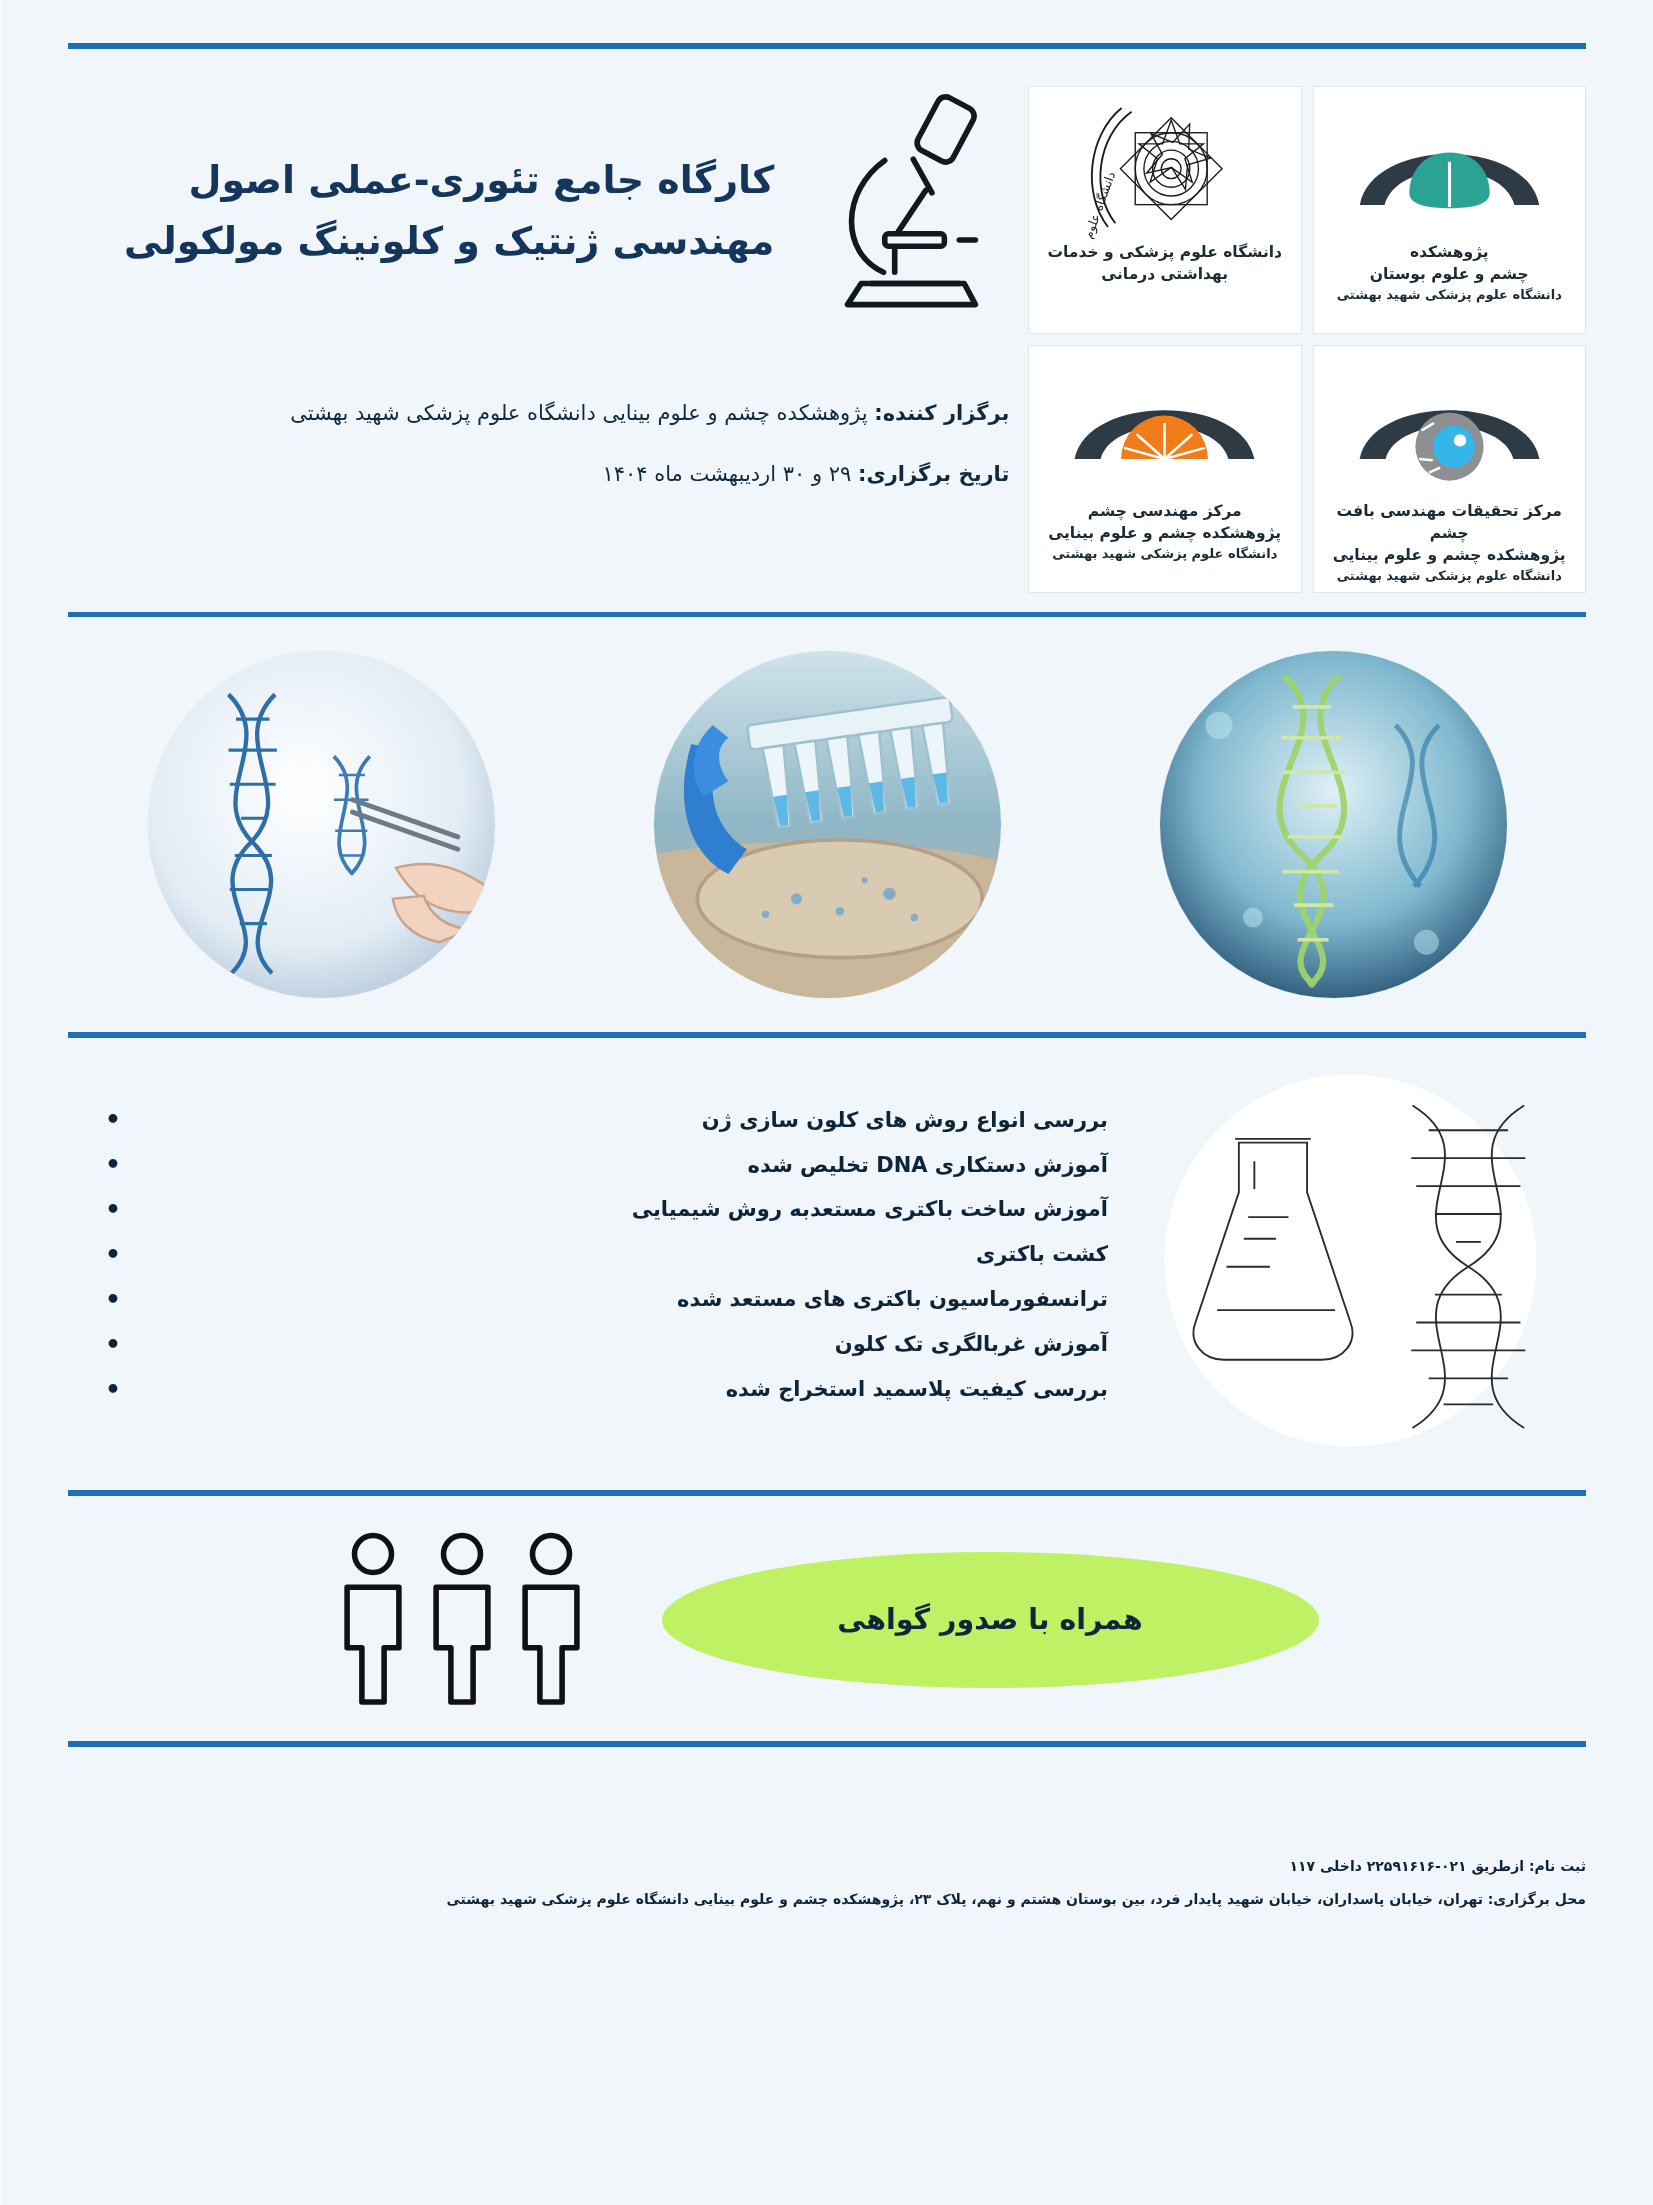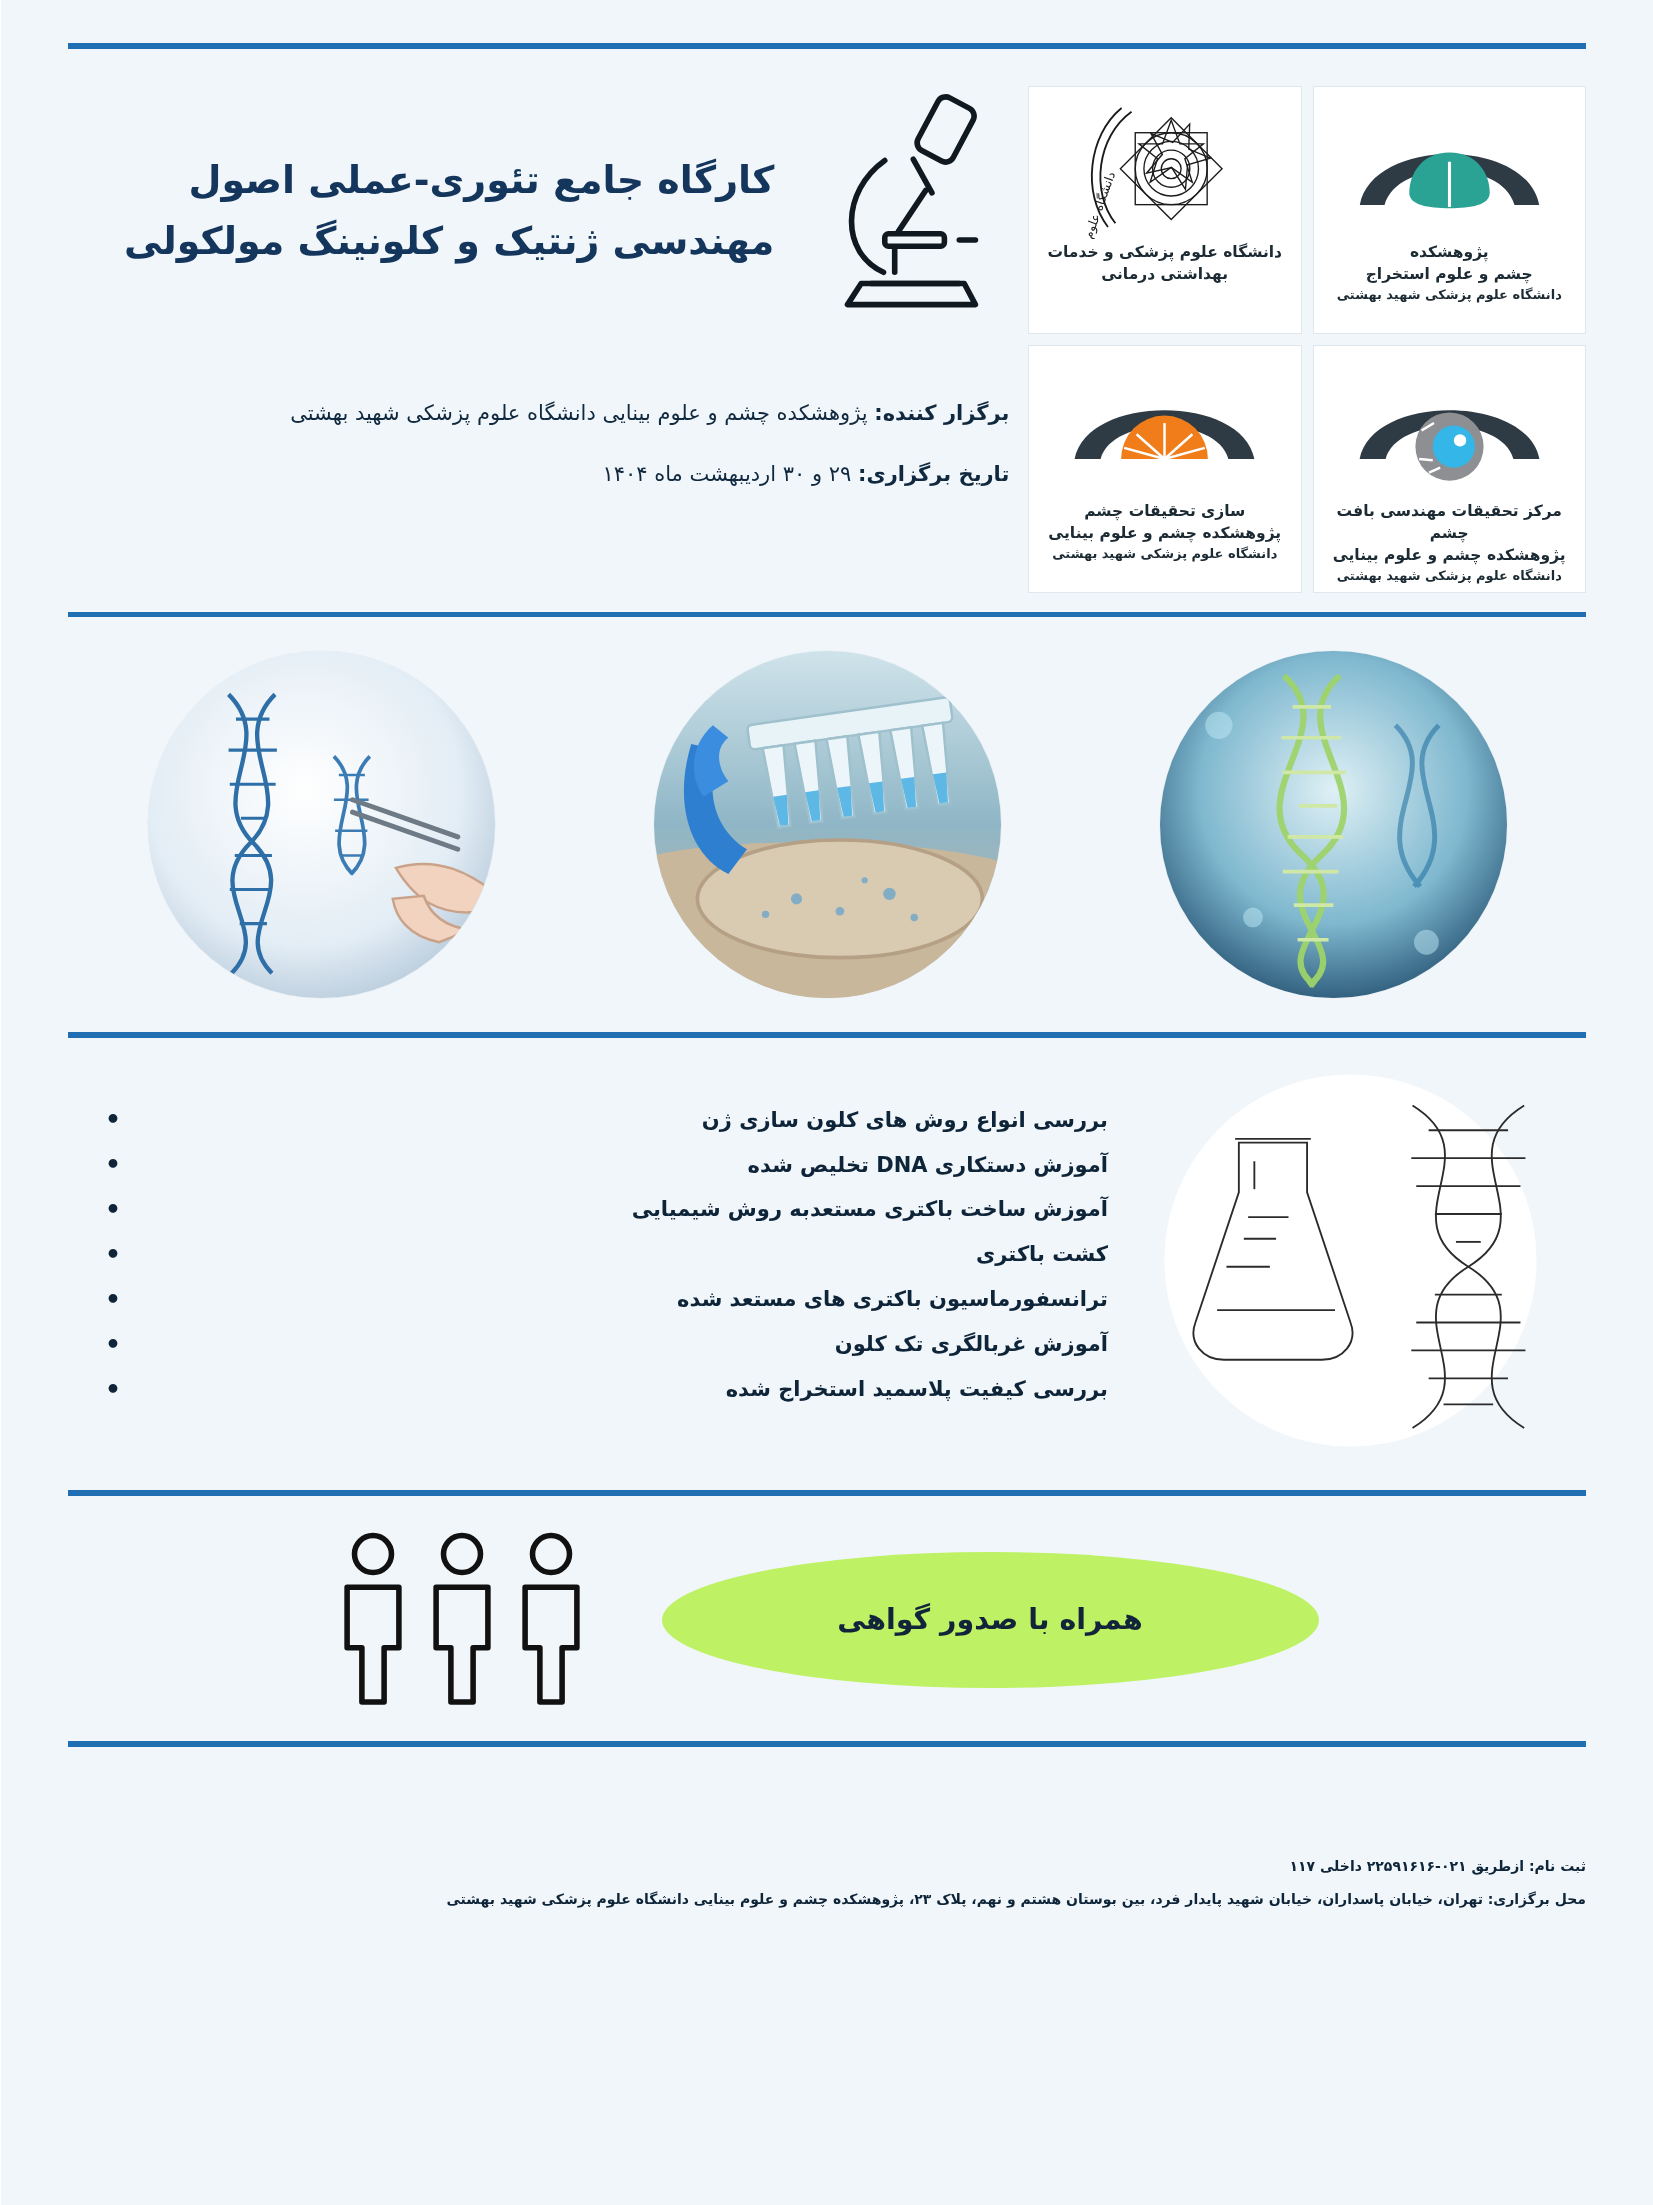--- a/index.html
+++ b/index.html
@@ -204,21 +204,21 @@
       <div class="logo-card">
         <div class="glyph">
           <svg width="205" height="133" viewBox="0 0 330 215">
             <path d="M20 165 C40 55 290 55 310 165 L270 165 C250 90 80 90 60 165 Z" fill="#2f3b44"></path>
             <path d="M165 80 C120 80 100 115 100 145 C100 165 130 170 165 170 C200 170 230 165 230 145 C230 115 210 80 165 80 Z" fill="#2aa395"></path>
             <path d="M165 95 L165 168" stroke="#ffffff" stroke-width="5" fill="none"></path>
           </svg>
         </div>
         <div class="cap">
           <span>پژوهشکده</span><br>
-          <span>چشم و علوم استخراج</span>
+          <span>چشم و علوم بوستان</span>
           <span class="small">دانشگاه علوم پزشکی شهید بهشتی</span>
         </div>
       </div>
 
       <div class="logo-card">
         <div class="glyph">
           <svg width="186" height="140" viewBox="0 0 300 225">
             <g transform="translate(160,112)">
               <g fill="none" stroke="#1b1b1b" stroke-width="2.2">
                 <rect x="-58" y="-58" width="116" height="116"></rect>
@@ -276,21 +276,21 @@
             <g stroke="#ffffff" stroke-width="4">
               <path d="M165 92 L165 150"></path>
                 <path d="M120 110 L165 150"></path>
                 <path d="M210 110 L165 150"></path>
               <path d="M100 132 L165 150"></path>
                 <path d="M230 132 L165 150"></path>
             </g>
           </svg>
         </div>
         <div class="cap">
-          <span>سازی تحقیقات چشم</span><br>
+          <span>مرکز مهندسی چشم</span><br>
           <span>پژوهشکده چشم و علوم بینایی</span>
           <span class="small">دانشگاه علوم پزشکی شهید بهشتی</span>
         </div>
       </div>
 
     </div>
 
     <div class="head-right">
       <div class="title-row">
         <div class="poster-title">

